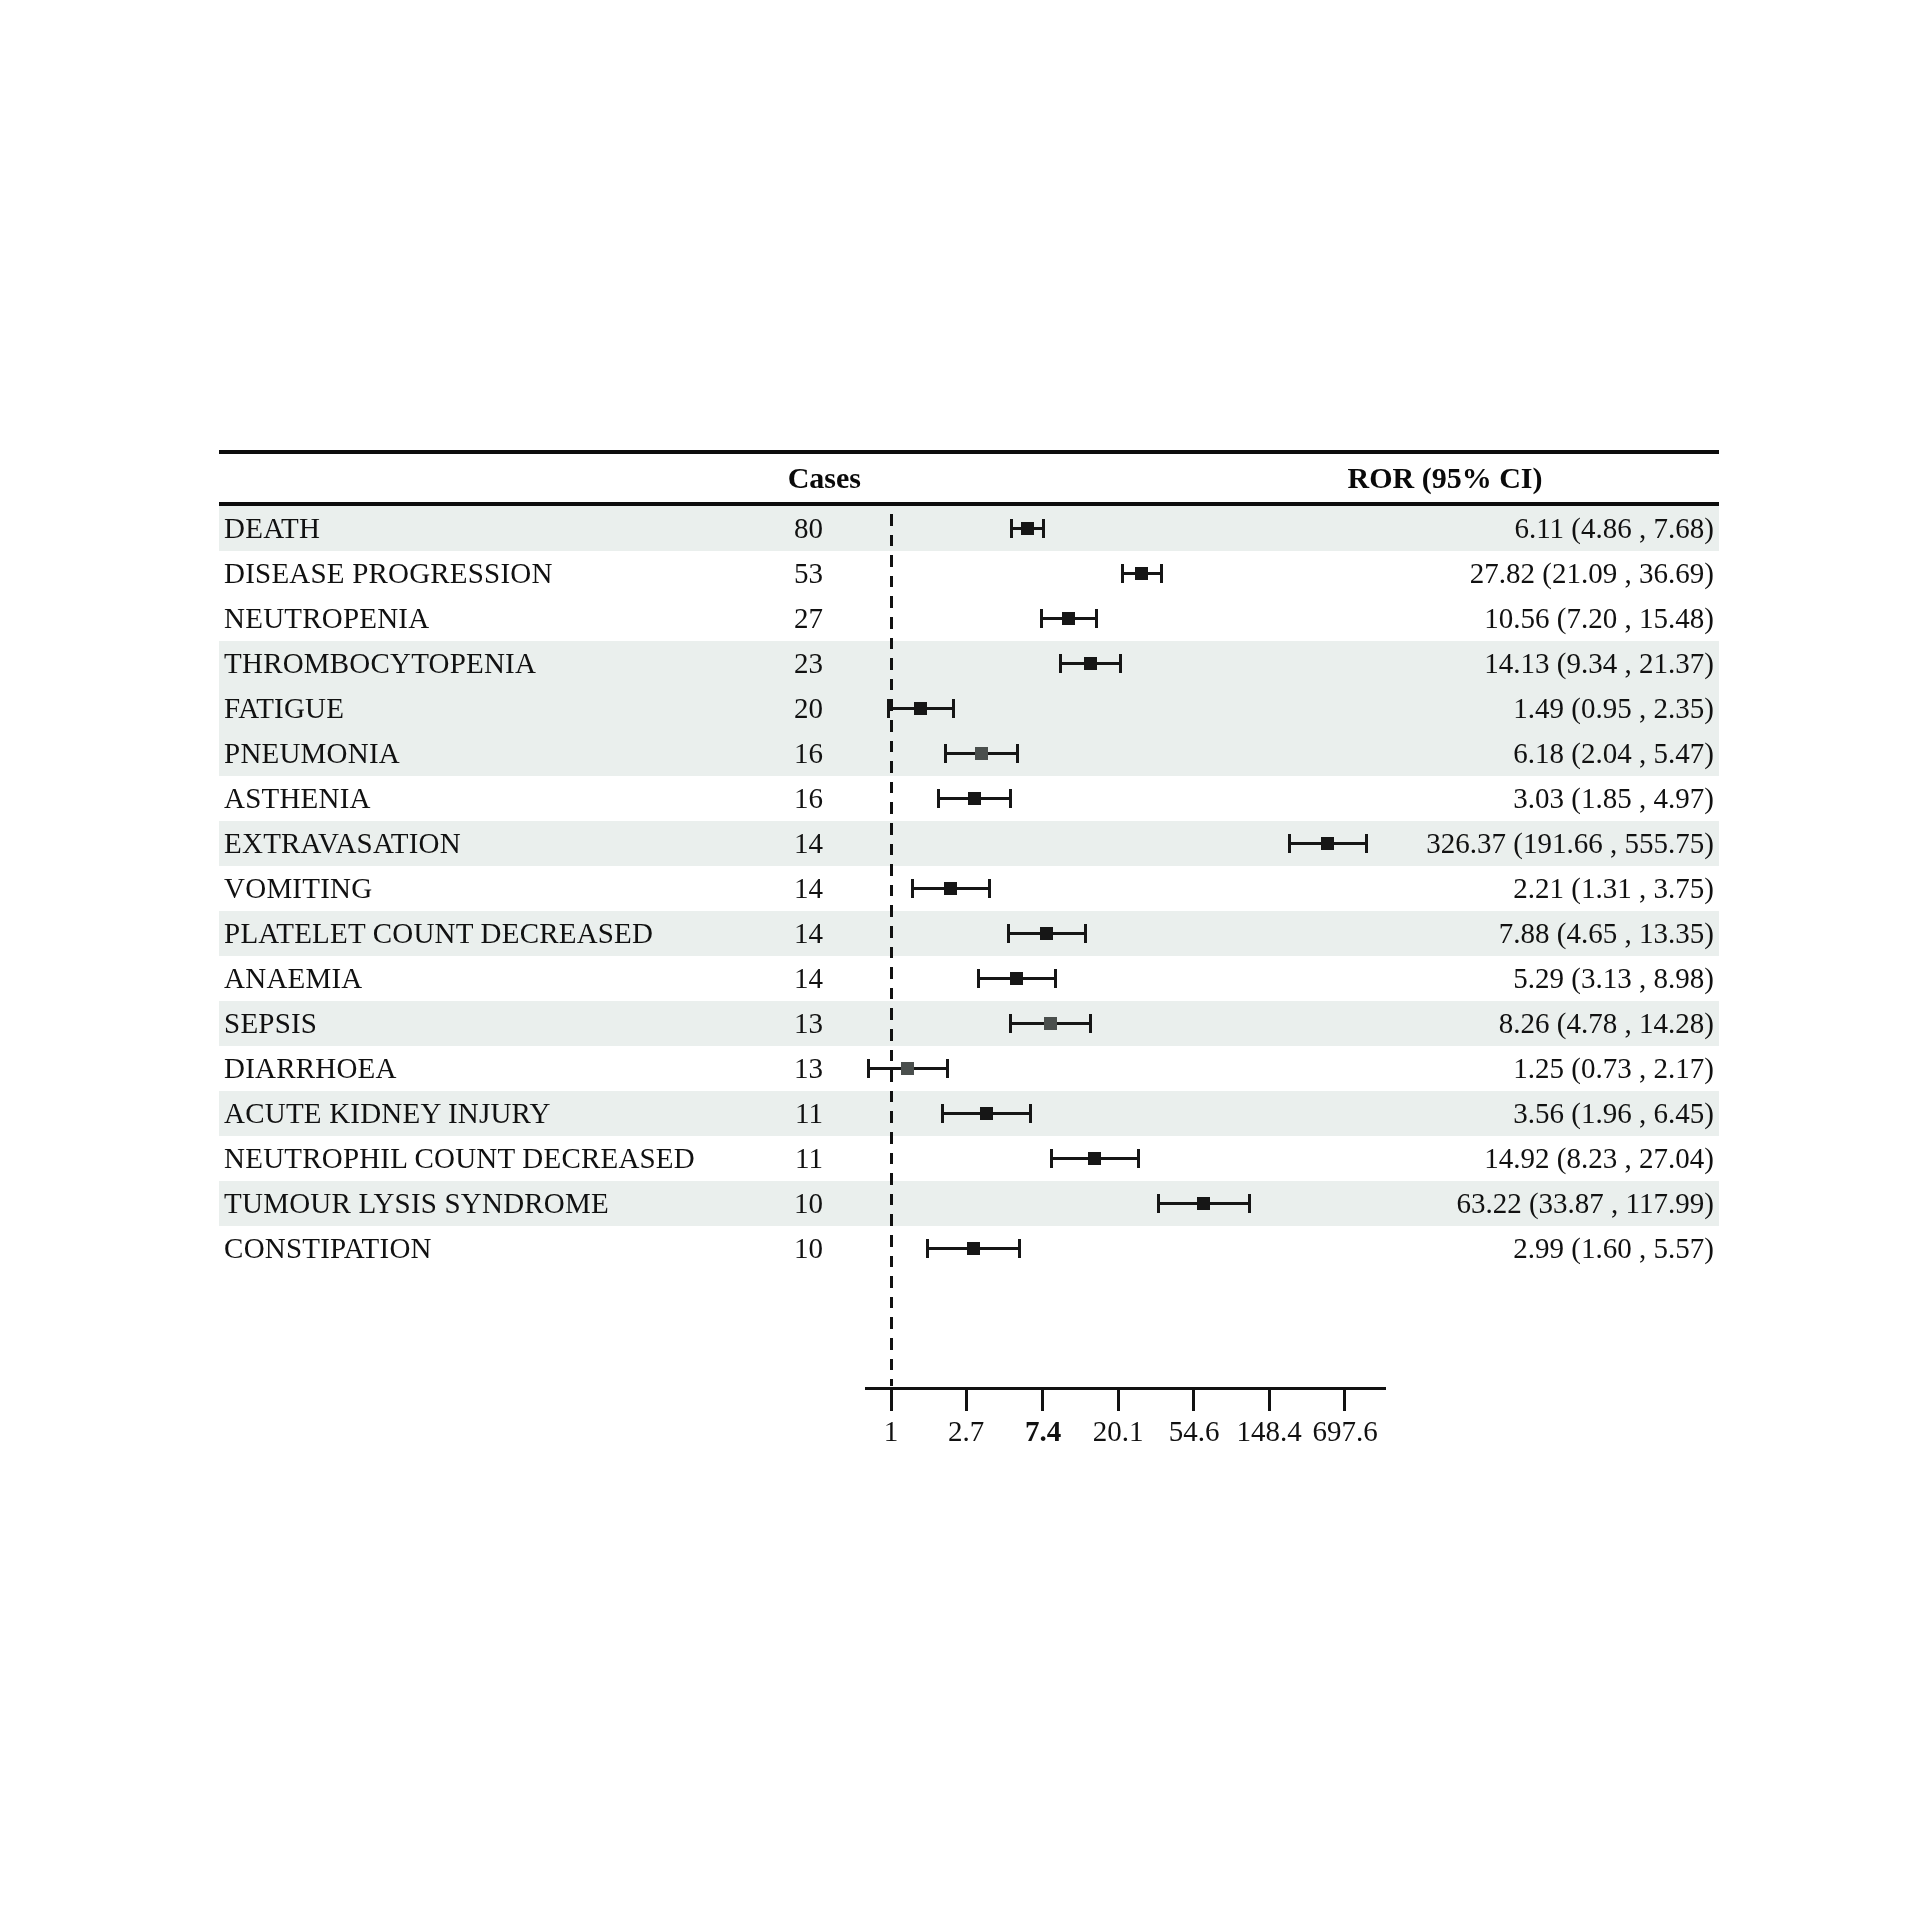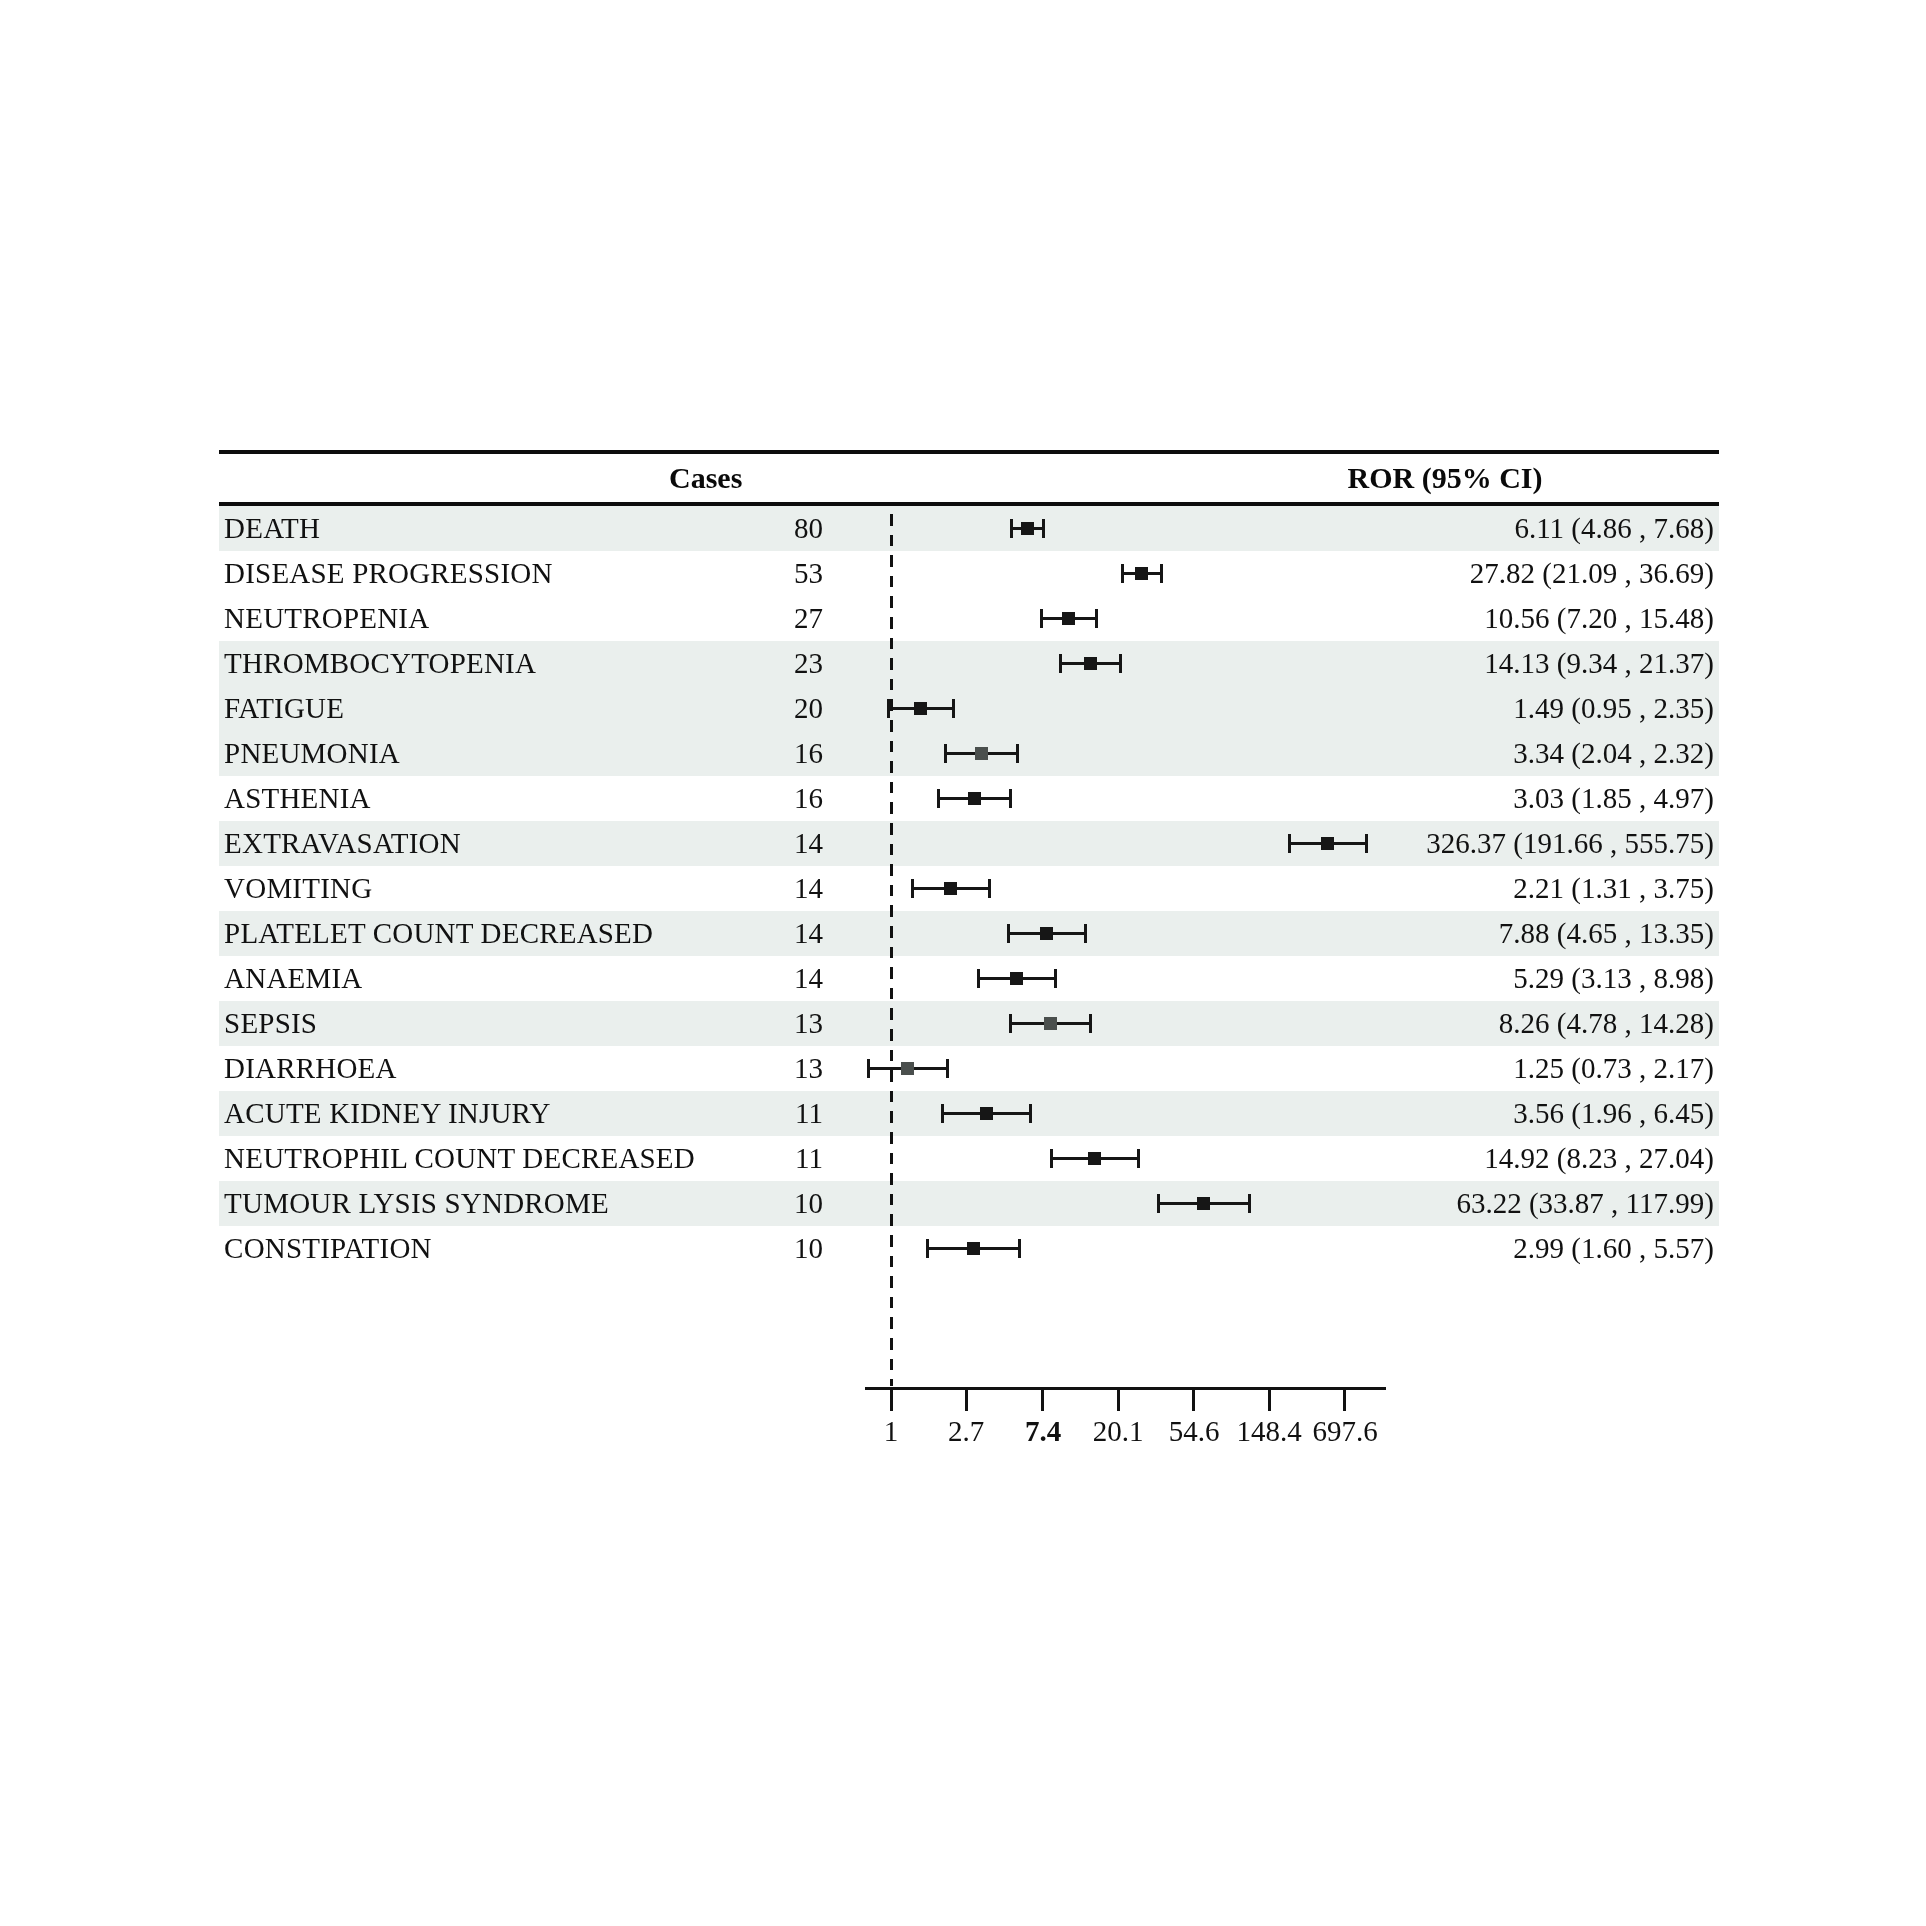--- a/index.html
+++ b/index.html
@@ -39,21 +39,21 @@
   }
   .header-row .hcell {
     position: absolute;
     font-weight: bold;
     font-size: 30px;
     line-height: 48px;
     color: #0a0a0a;
     white-space: nowrap;
   }
   .h-pt    { left: 0;    width: 399px; text-align: center; }
-  .h-cases { left: 450px; width: 206px; text-align: left; }
+  .h-cases { left: 436px; width: 206px; text-align: right; }
   .h-ror   { left: 952px; width: 548px; text-align: center; }
 
   
   #rows {
     position: relative;
     width: 100%;
   }
   .row {
     position: relative;
     height: 45px;
@@ -223,21 +223,21 @@
           <div class="ci-point" style="left: 695px;"></div>
           <div class="ror-text">1.49 (0.95 , 2.35)</div>
         </div>
         <div class="row shaded">
           <div class="pt-label">PNEUMONIA</div>
           <div class="cases-val">16</div>
           <div class="ci-line" style="left: 725px; width: 75px;"></div>
           <div class="ci-cap" style="left: 725px;"></div>
           <div class="ci-cap" style="left: 797px;"></div>
           <div class="ci-point soft" style="left: 756px;"></div>
-          <div class="ror-text">3.34 (2.04 , 2.32)</div>
+          <div class="ror-text">6.18 (2.04 , 5.47)</div>
         </div>
         <div class="row">
           <div class="pt-label">ASTHENIA</div>
           <div class="cases-val">16</div>
           <div class="ci-line" style="left: 718px; width: 75px;"></div>
           <div class="ci-cap" style="left: 718px;"></div>
           <div class="ci-cap" style="left: 790px;"></div>
           <div class="ci-point" style="left: 749px;"></div>
           <div class="ror-text">3.03 (1.85 , 4.97)</div>
         </div>

